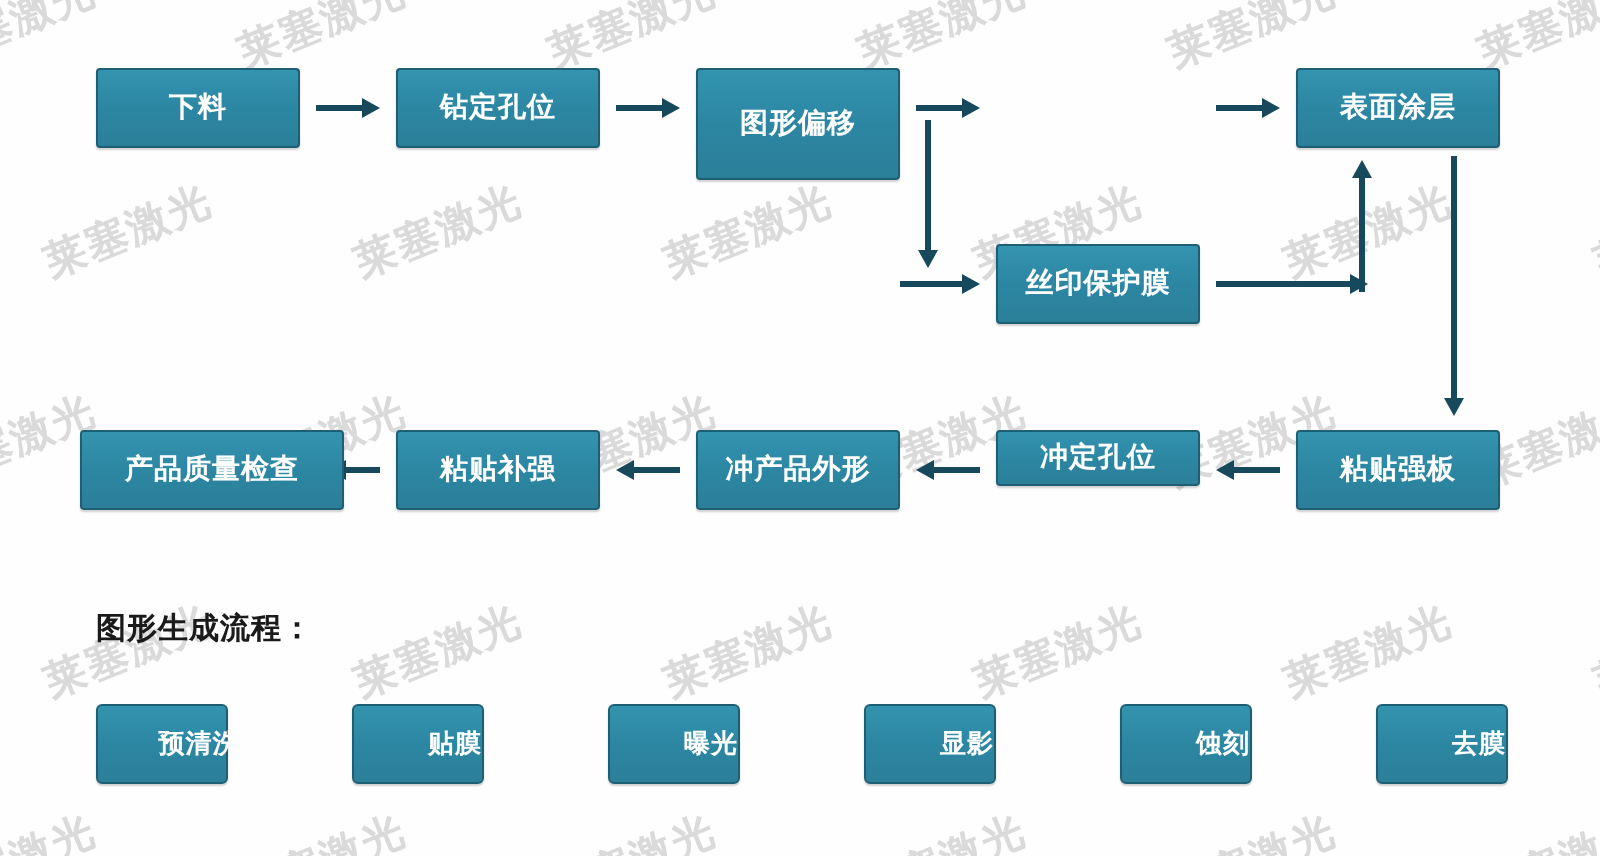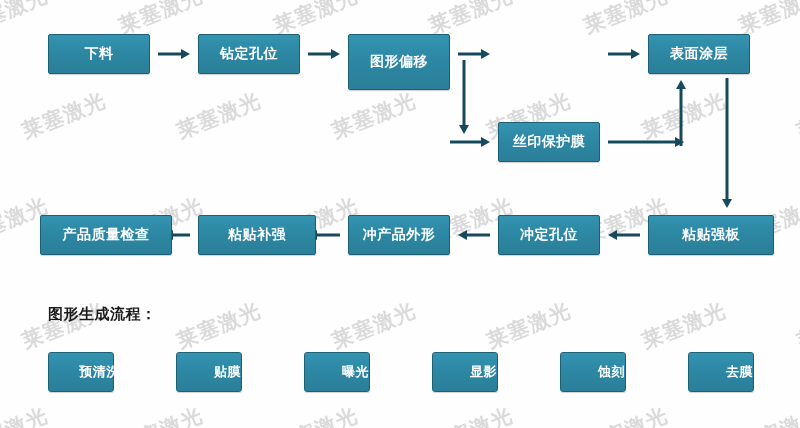--- a/index.html
+++ b/index.html
@@ -189,24 +189,24 @@
       </g>
     </svg>
 
   <div id="shapes-layer">
       <div class="node" style="left: 48px; top: 34px; width: 102px; height: 40px;">下料</div>
       <div class="node" style="left: 198px; top: 34px; width: 102px; height: 40px;">钻定孔位</div>
       <div class="node" style="left: 348px; top: 34px; width: 102px; height: 56px; font-family: Liberation Serif, serif;">图形偏移</div>
       <div class="node" style="left: 648px; top: 34px; width: 102px; height: 40px; text-align: center;">表面涂层</div>
       <div class="node" style="left: 498px; top: 122px; width: 102px; height: 40px;">丝印保护膜</div>
       <div class="node" style="left: 40px; top: 215px; width: 132px; height: 40px;">产品质量检查</div>
-      <div class="node" style="left: 198px; top: 215px; width: 118px; height: 40px; text-align: center;">粘贴补强</div>
+      <div class="node" style="left: 198px; top: 215px; width: 102px; height: 40px; text-align: center;">粘贴补强</div>
       <div class="node" style="left: 348px; top: 215px; width: 102px; height: 40px;">冲产品外形</div>
-      <div class="node" style="left: 498px; top: 215px; width: 102px; height: 40px;">冲定孔位</div>
-      <div class="node" style="left: 648px; top: 215px; width: 126px; height: 40px;">粘贴强板</div>
+      <div class="node" style="left: 498px; top: 215px; width: 102px; height: 28px;">冲定孔位</div>
+      <div class="node" style="left: 648px; top: 215px; width: 102px; height: 40px;">粘贴强板</div>
       <div class="node small" style="left: 48px; top: 352px; width: 66px; height: 40px;">预清洗</div>
       <div class="node small" style="left: 176px; top: 352px; width: 66px; height: 40px;">贴膜</div>
       <div class="node small" style="left: 304px; top: 352px; width: 66px; height: 40px;">曝光</div>
       <div class="node small" style="left: 432px; top: 352px; width: 66px; height: 40px;">显影</div>
       <div class="node small" style="left: 560px; top: 352px; width: 66px; height: 40px;">蚀刻</div>
       <div class="node small" style="left: 688px; top: 352px; width: 66px; height: 40px;">去膜</div>
     </div>
 
   <div id="section-title">图形生成流程：</div>
 

